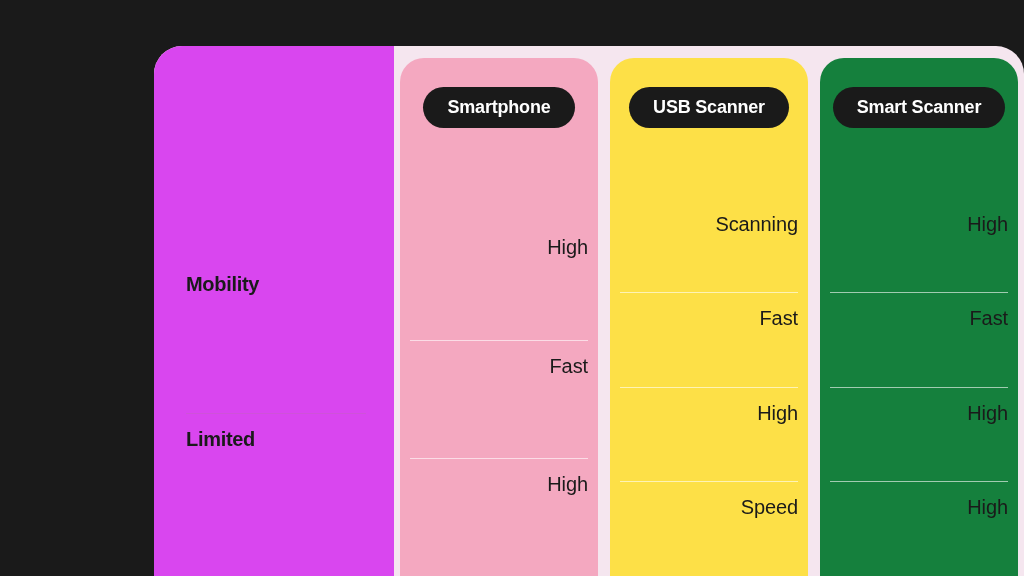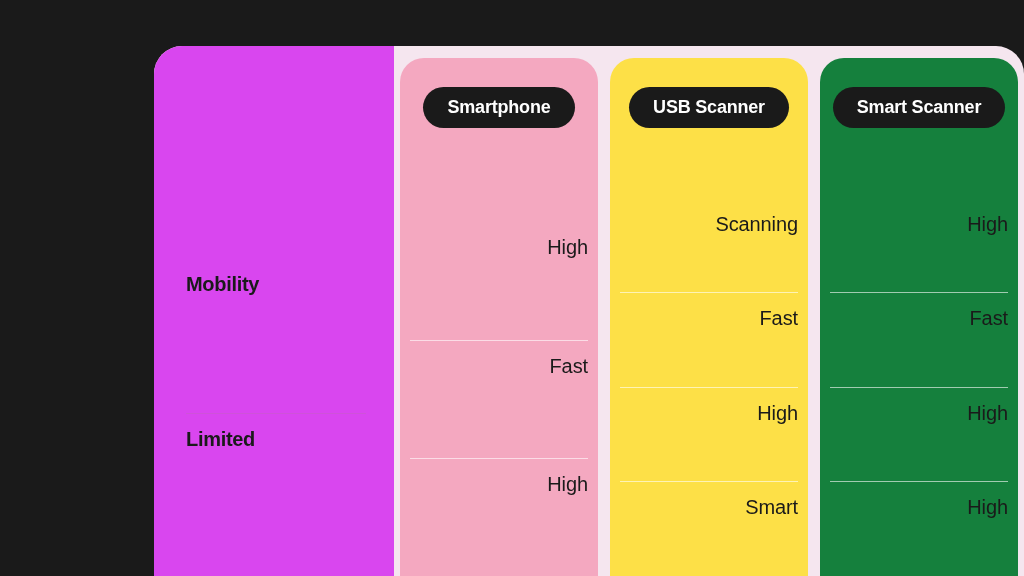--- a/index.html
+++ b/index.html
@@ -195,21 +195,21 @@
           <div class="col-cell">
             <span class="cell-value">Scanning</span>
           </div>
           <div class="col-cell">
             <span class="cell-value">Fast</span>
           </div>
           <div class="col-cell">
             <span class="cell-value">High</span>
           </div>
           <div class="col-cell">
-            <span class="cell-value">Smart</span>
+            <span class="cell-value">Speed</span>
           </div>
         </div>
       </div>
       <div class="data-col col-smart">
         <div class="col-header">
           <div class="col-header-pill">Smart Scanner</div>
         </div>
         <div class="col-rows">
           <div class="col-cell">
             <span class="cell-value">High</span>

